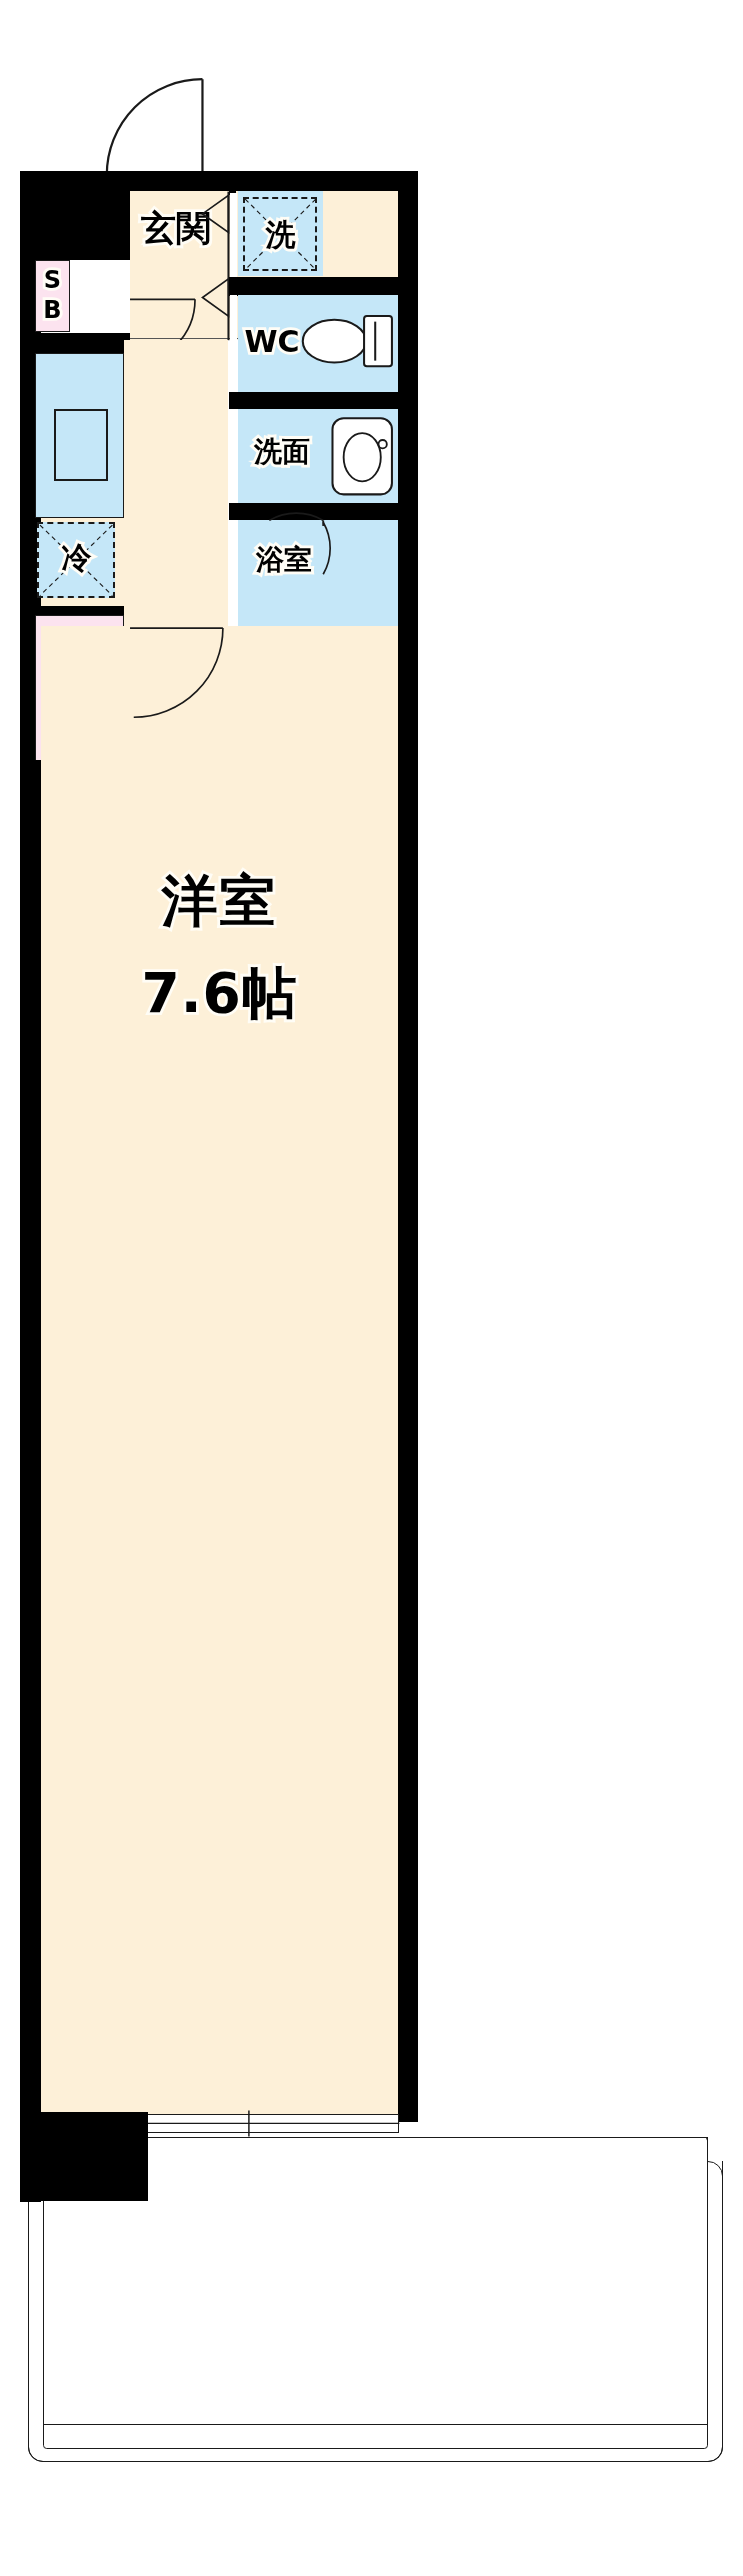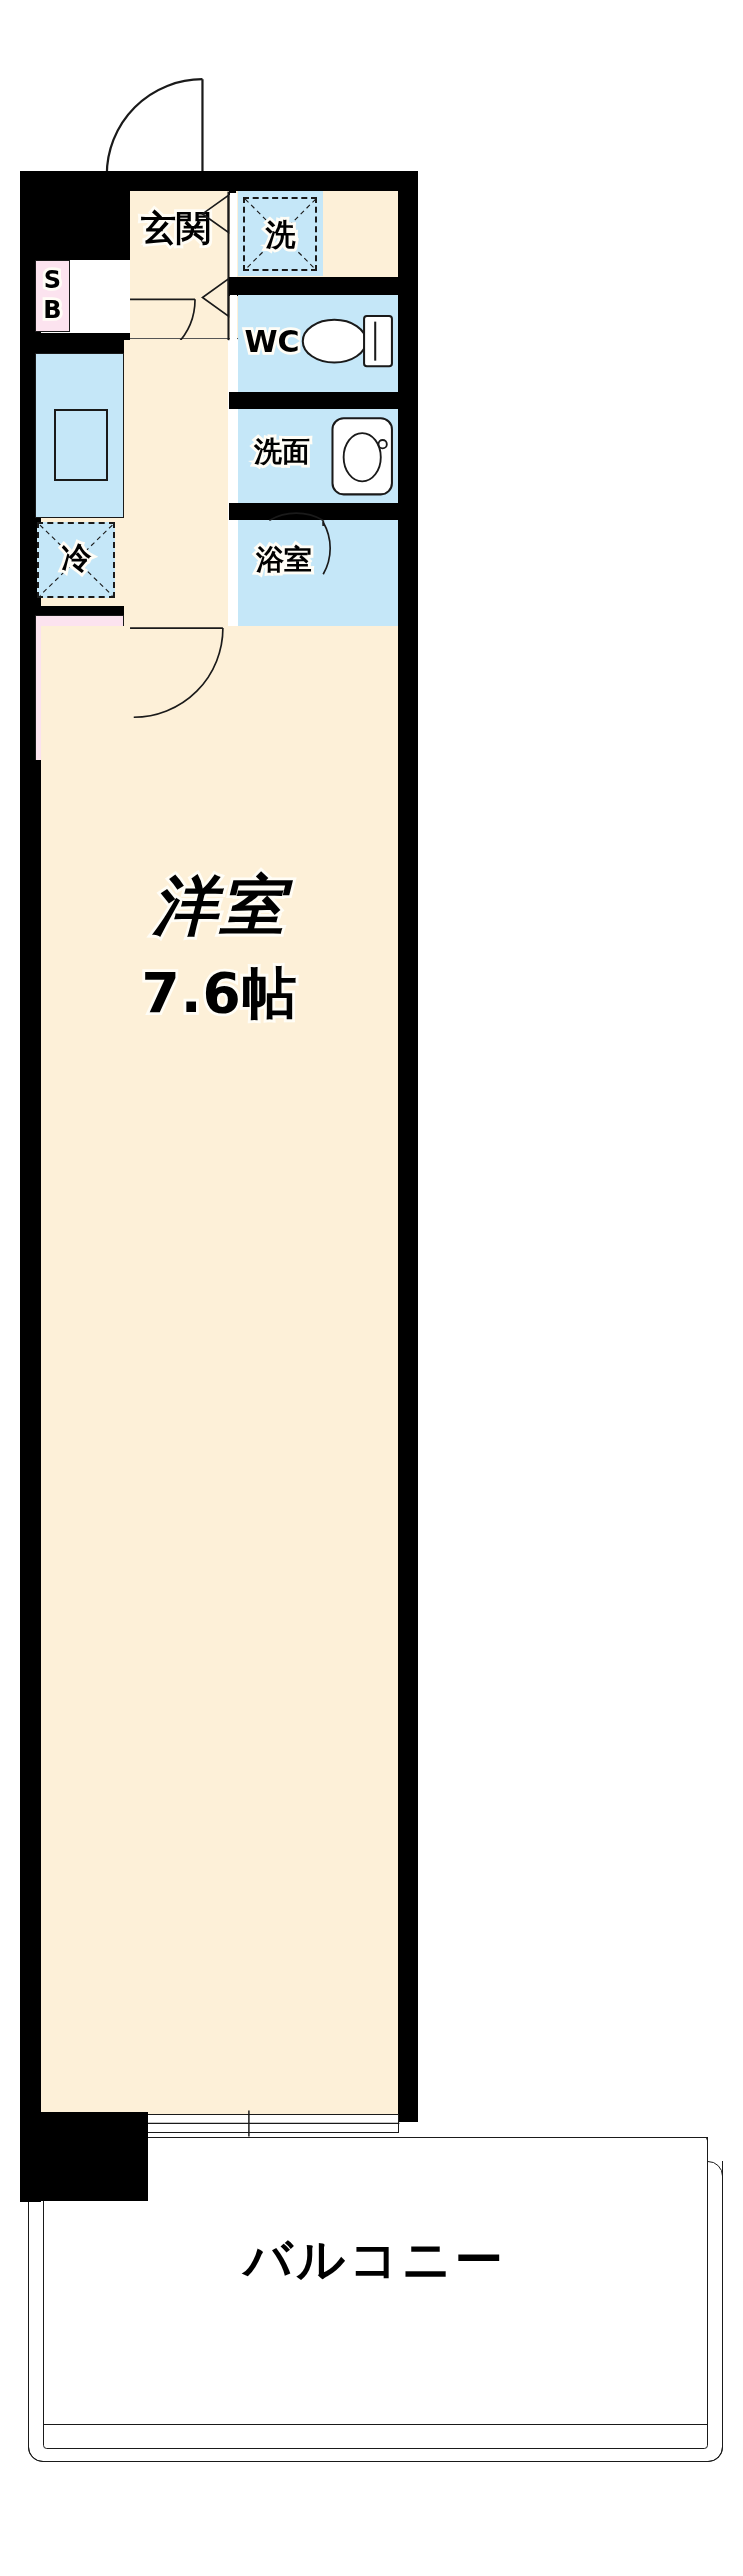--- a/index.html
+++ b/index.html
@@ -178,41 +178,38 @@
 
   <div class="abs floor" style="left:41px;top:626px;width:357px;height:1492px;"></div>
 
   <div class="abs floor" style="left:124px;top:340px;width:104px;height:288px;"></div>
 
   <svg width="743" height="2576" viewBox="0 0 800 2773">
     <line x1="140" y1="676" x2="240" y2="676" stroke="#1a1a1a" stroke-width="1.8"></line>
     <path d="M240,676 A96,96 0 0 1 144,772" fill="none" stroke="#1a1a1a" stroke-width="1.8"></path>
   </svg>
 
-  <span class="lbl" style="left:119px;top:873px;width:201px;font-size:65px;letter-spacing:1.9px;font-style:italic;">
+  <span class="lbl" style="left:119px;top:873px;width:201px;font-size:56px;letter-spacing:1.9px;">
     <span>洋室</span>
   </span>
   <span class="lbl" style="left:119px;top:966px;width:201px;font-size:55px;letter-spacing:0.9px;">
     <span>7.6帖</span>
   </span>
 
   <div class="abs white thin1" style="left:128px;top:2114px;width:271px;height:18.6px;"></div>
   <svg width="743" height="2576" viewBox="0 0 800 2773">
     <line x1="268" y1="2272" x2="268" y2="2300" stroke="#1a1a1a" stroke-width="1.6"></line>
     <line x1="138" y1="2286" x2="430" y2="2286" stroke="#1a1a1a" stroke-width="1.2"></line>
   </svg>
 
   <div class="abs wall" style="left:20.4px;top:2112px;width:128px;height:89px;"></div>
 
   <div class="abs white" style="left:28px;top:2161px;width:695px;height:301px;border:1.9px solid #1a1a1a;border-radius:15px;"></div>
   <div class="abs white" style="left:43px;top:2137px;width:665px;height:312px;border:1.9px solid #1a1a1a;border-radius:3.7px;"></div>
   <div class="abs white" style="left:45px;top:2138px;width:661px;height:308px;"></div>
-  <span class="lbl-plain" style="left:89px;top:2235px;width:572px;font-size:48px;letter-spacing:3.7px;">
-    <span>バルコニー</span>
-  </span>
 
   <div class="abs" style="left:28px;top:2161px;width:695px;height:301px;border:1.9px solid #1a1a1a;border-radius:0 0 15px 15px;border-top:none;pointer-events:none;"></div>
   <div class="abs" style="left:43px;top:2137px;width:665px;height:288px;border:1.9px solid #1a1a1a;pointer-events:none;"></div>
 
   <div class="abs wall" style="left:20.4px;top:2112px;width:128px;height:89px;"></div>
   <div class="abs wall" style="left:20.4px;top:2007px;width:20.4px;height:195px;"></div>
 
 </div>
 
 

